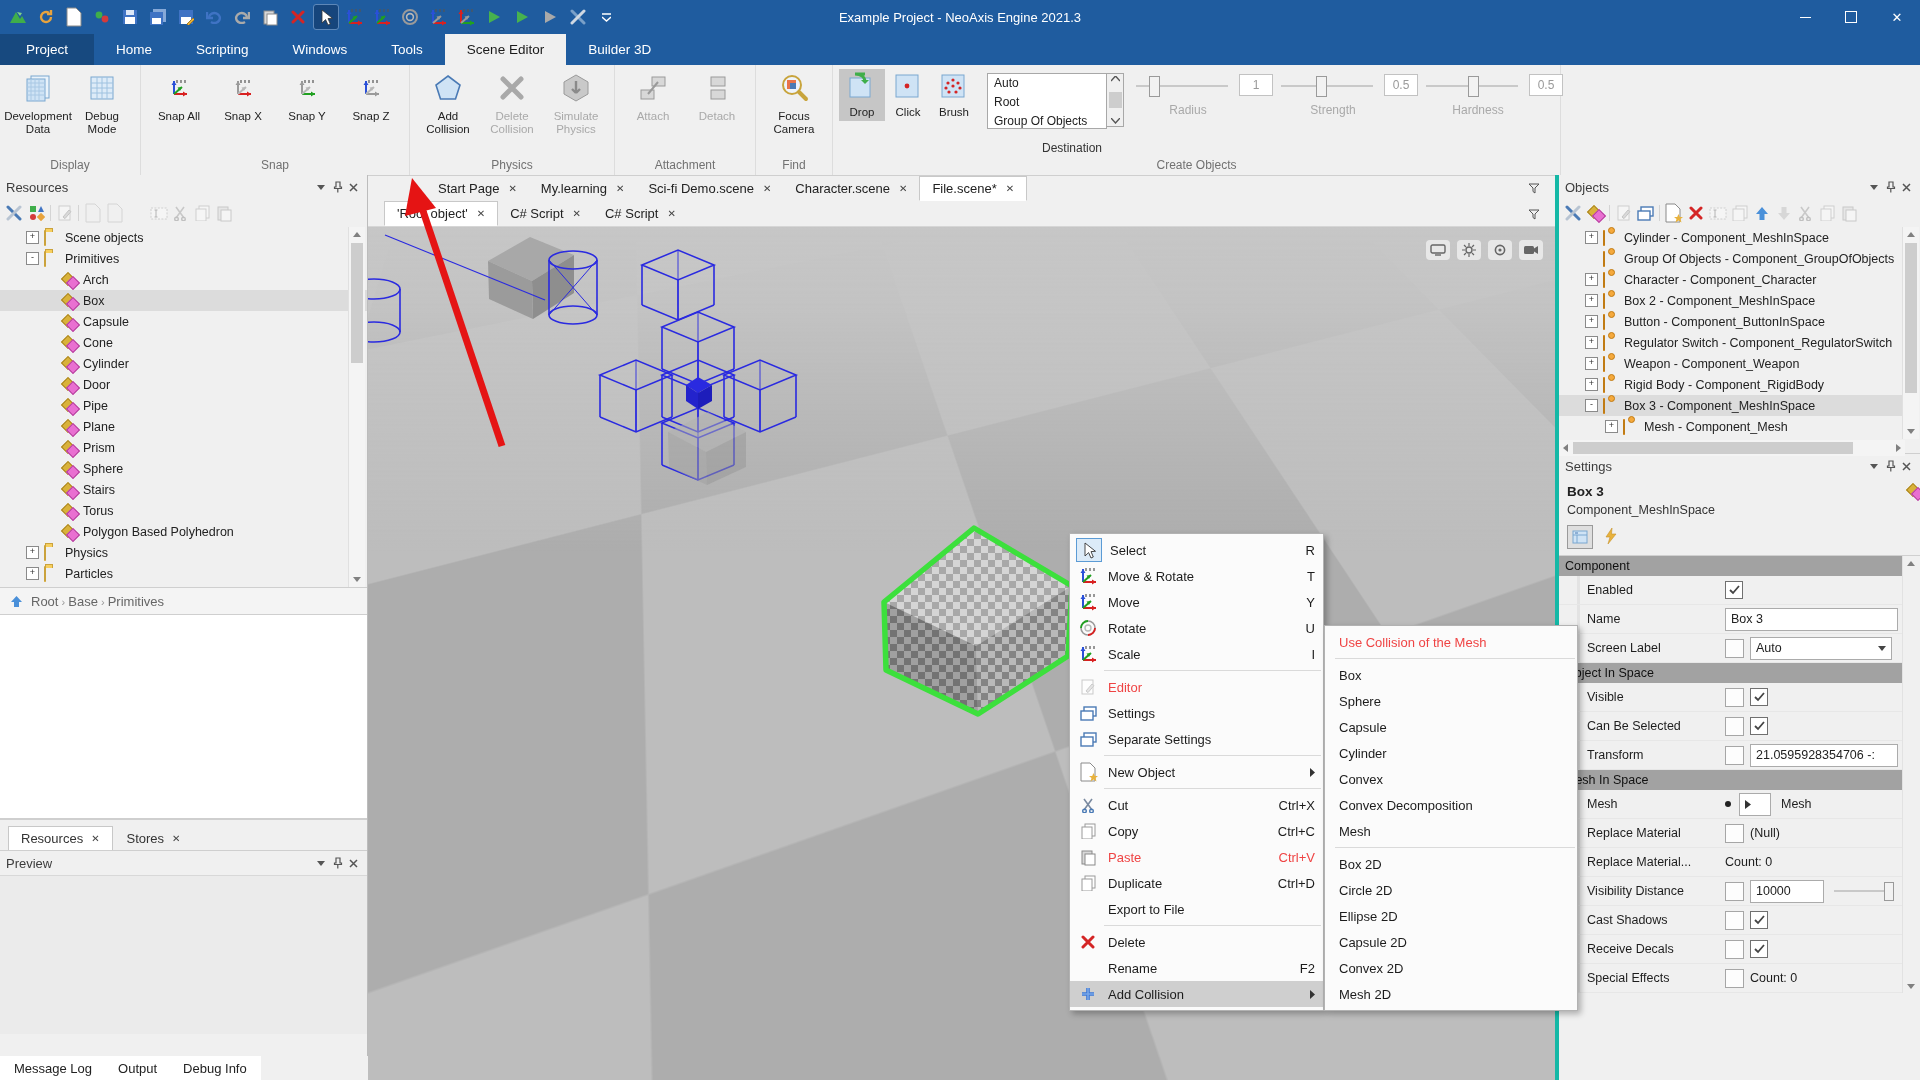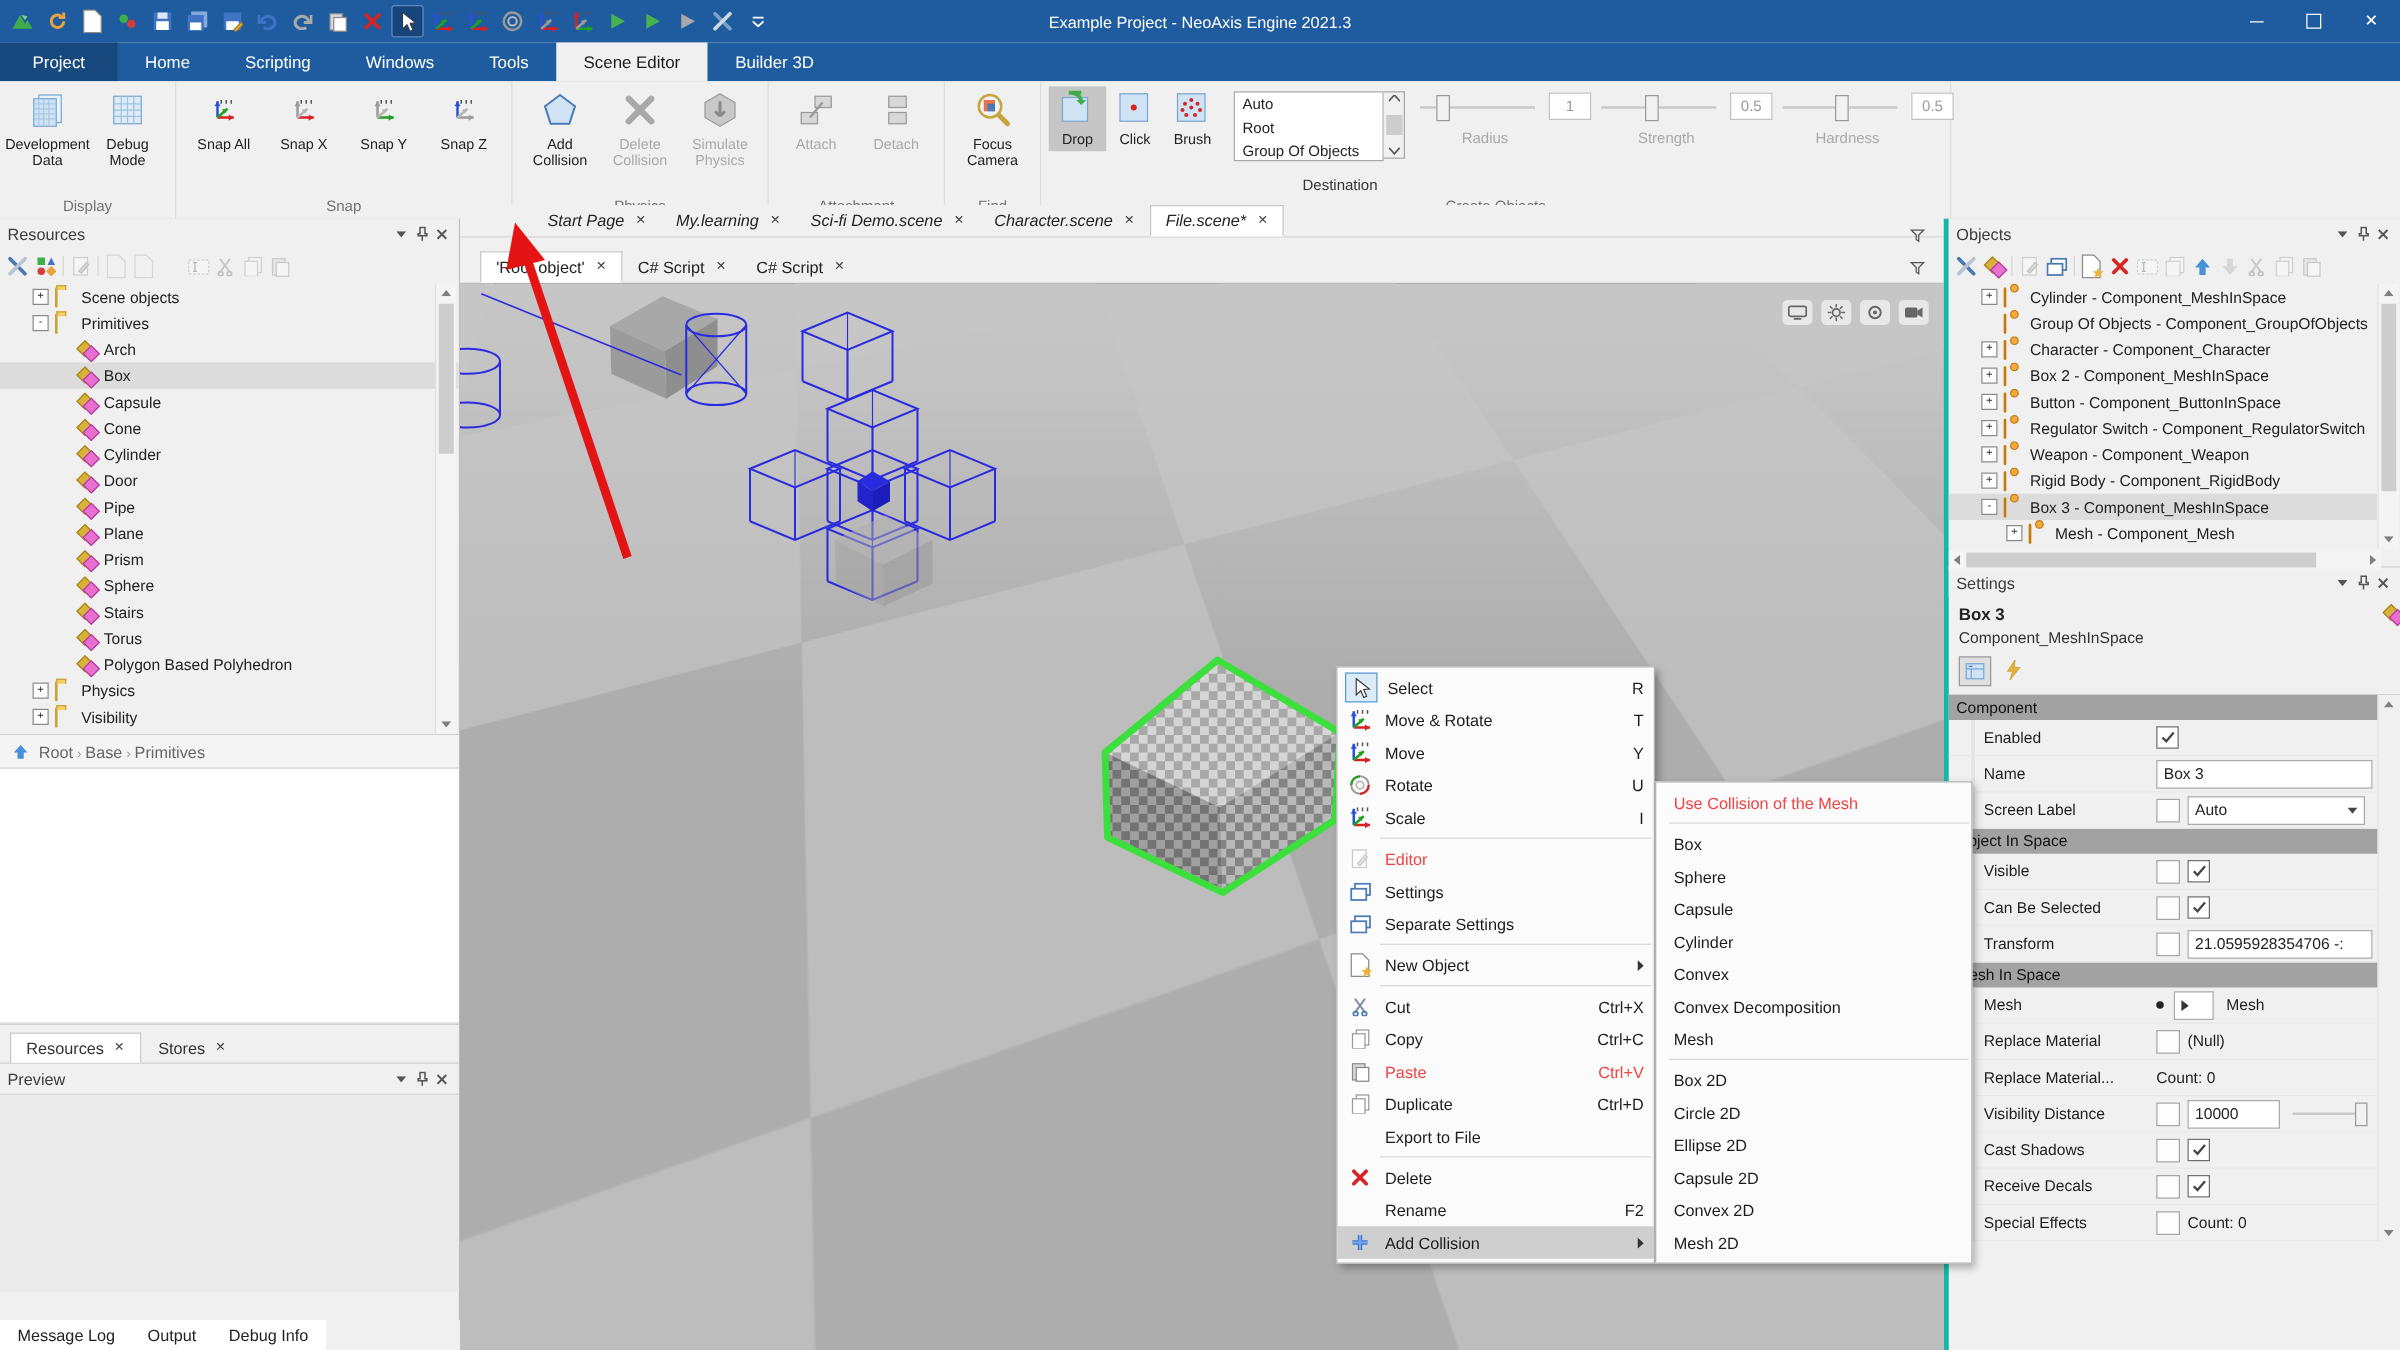--- a/index.html
+++ b/index.html
@@ -823,21 +823,21 @@
           <span>Polygon Based Polyhedron</span>
         </div>
         <div class="trow" style="padding-left: 26px;">
           <span class="texp">+</span>
           <span class="tico"><span class="folder"></span></span>
           <span>Physics</span>
         </div>
         <div class="trow" style="padding-left: 26px;">
           <span class="texp">+</span>
           <span class="tico"><span class="folder"></span></span>
-          <span>Visibility</span>
+          <span>Particles</span>
         </div>
       </div>
     <div class="vscroll" style="right:2px;top:52px;height:360px;">
       <div class="arr" style="top:0;">
           <svg width="8" height="5">
             <path d="M0 5 L4 0 L8 5" fill="#808080"></path>
           </svg>
         </div>
       <div class="vthumb" style="top:16px;height:120px;"></div>
       <div class="arr" style="bottom:0;">
@@ -885,21 +885,21 @@
     <div style="height:158px;background:#ebebeb;border-top:1px solid #d8d8d8;"></div>
   </div>
   <div class="abs statusbar">
       <div class="stabs" id="status-tabs">
         <span>Message Log</span>
         <span>Output</span>
         <span>Debug Info</span>
       </div>
     </div>
 
-  <div class="abs docktabs" style="left:368px;top:164px;width:1187px;height:26px;padding-left:58px;font-style:italic;" id="doctabs">
+  <div class="abs docktabs" style="left:368px;top:176px;width:1187px;height:26px;padding-left:58px;" id="doctabs">
       <div class="dtab">
         <span>Start Page</span>
         <span class="xmark" style="font-size: 10px;">✕</span>
       </div>
       <div class="dtab">
         <span>My.learning</span>
         <span class="xmark" style="font-size: 10px;">✕</span>
       </div>
       <div class="dtab">
         <span>Sci-fi Demo.scene</span>

